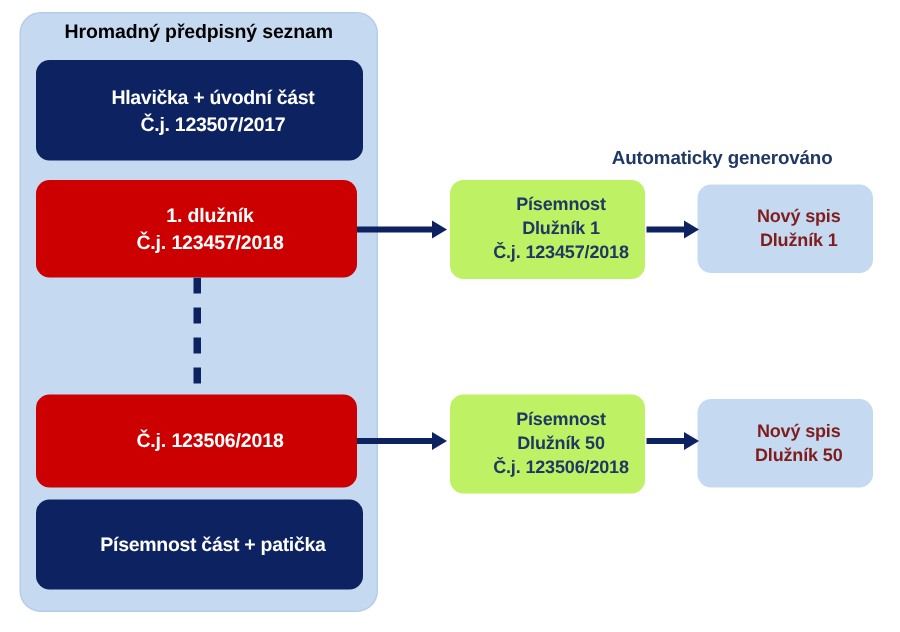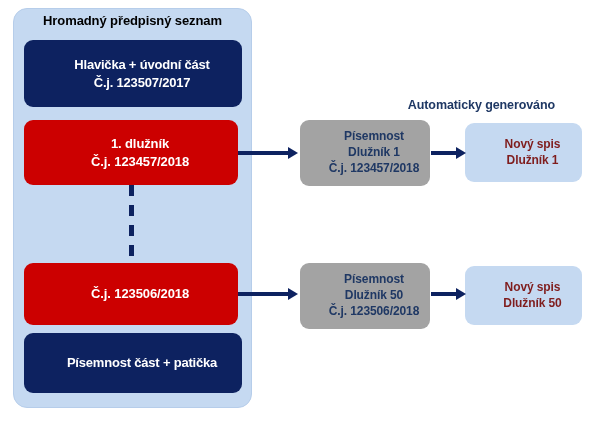--- a/index.html
+++ b/index.html
@@ -66,21 +66,21 @@
     letter-spacing: -0.2px;
   }
   .box.red {
     background: #cc0000;
     color: #ffffff;
     font-size: 13px;
     font-weight: bold;
     letter-spacing: -0.1px;
   }
   .box.midblue {
-    background: #a3a3a3;
+    background: #bef264;
     color: #1f3864;
     font-size: 12px;
     font-weight: bold;
     letter-spacing: -0.1px;
   }
   .box.lightblue {
     background: #c5d9f1;
     color: #7f1d1d;
     font-size: 12px;
     font-weight: bold;

